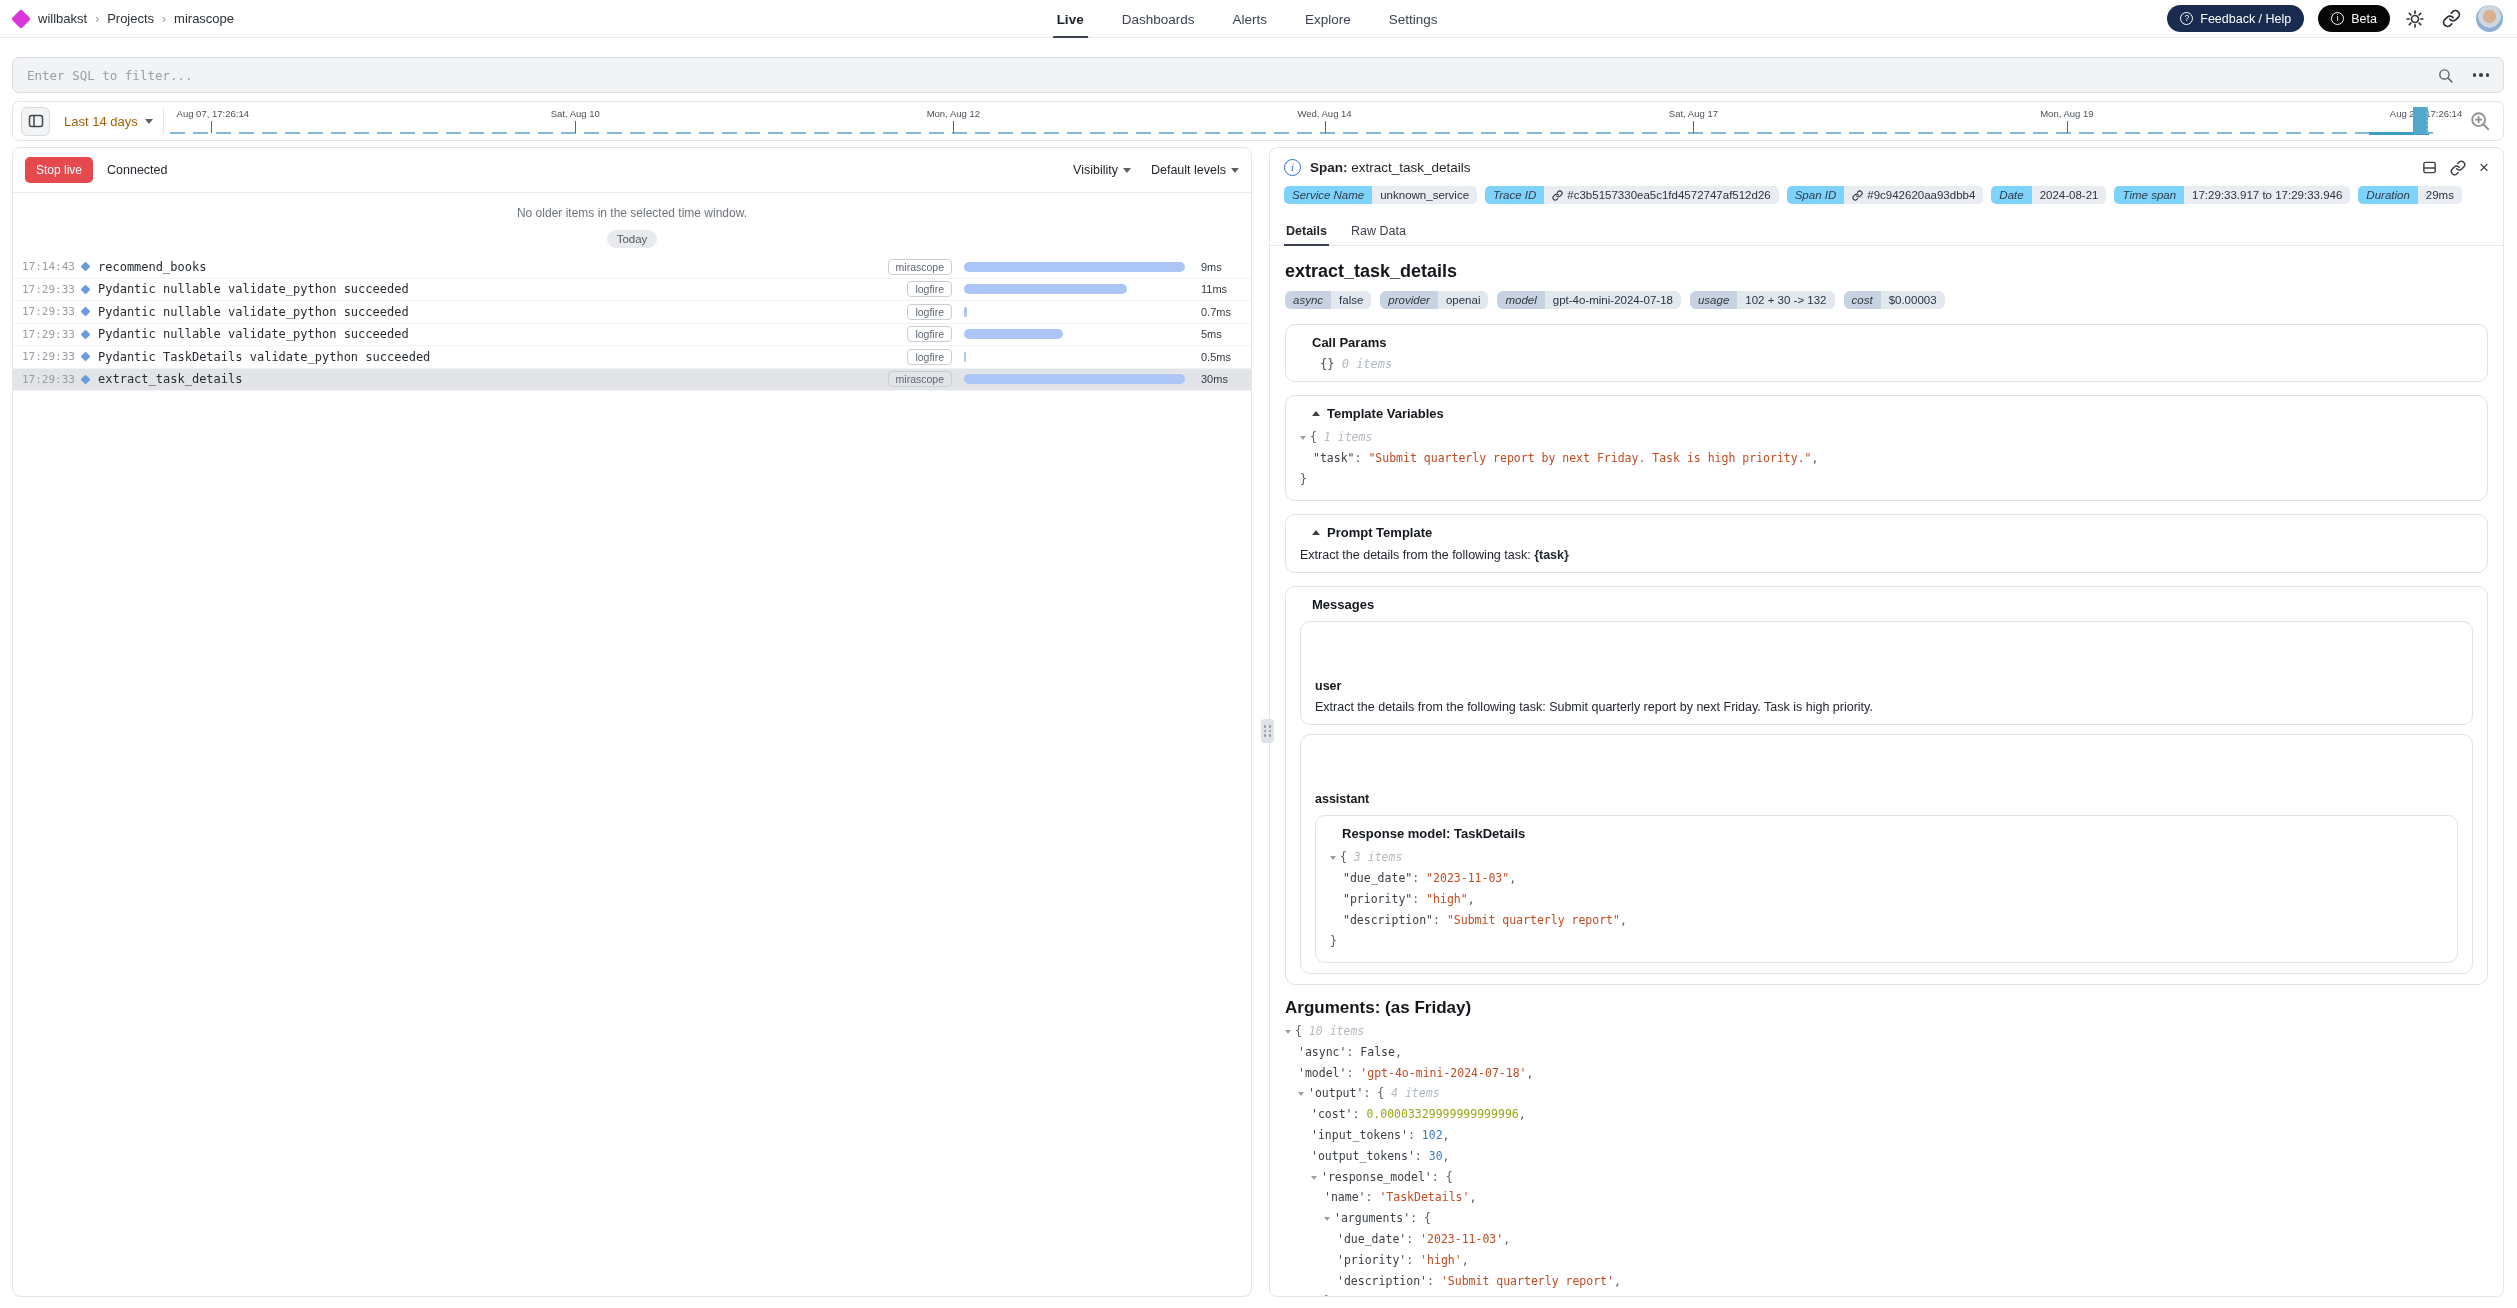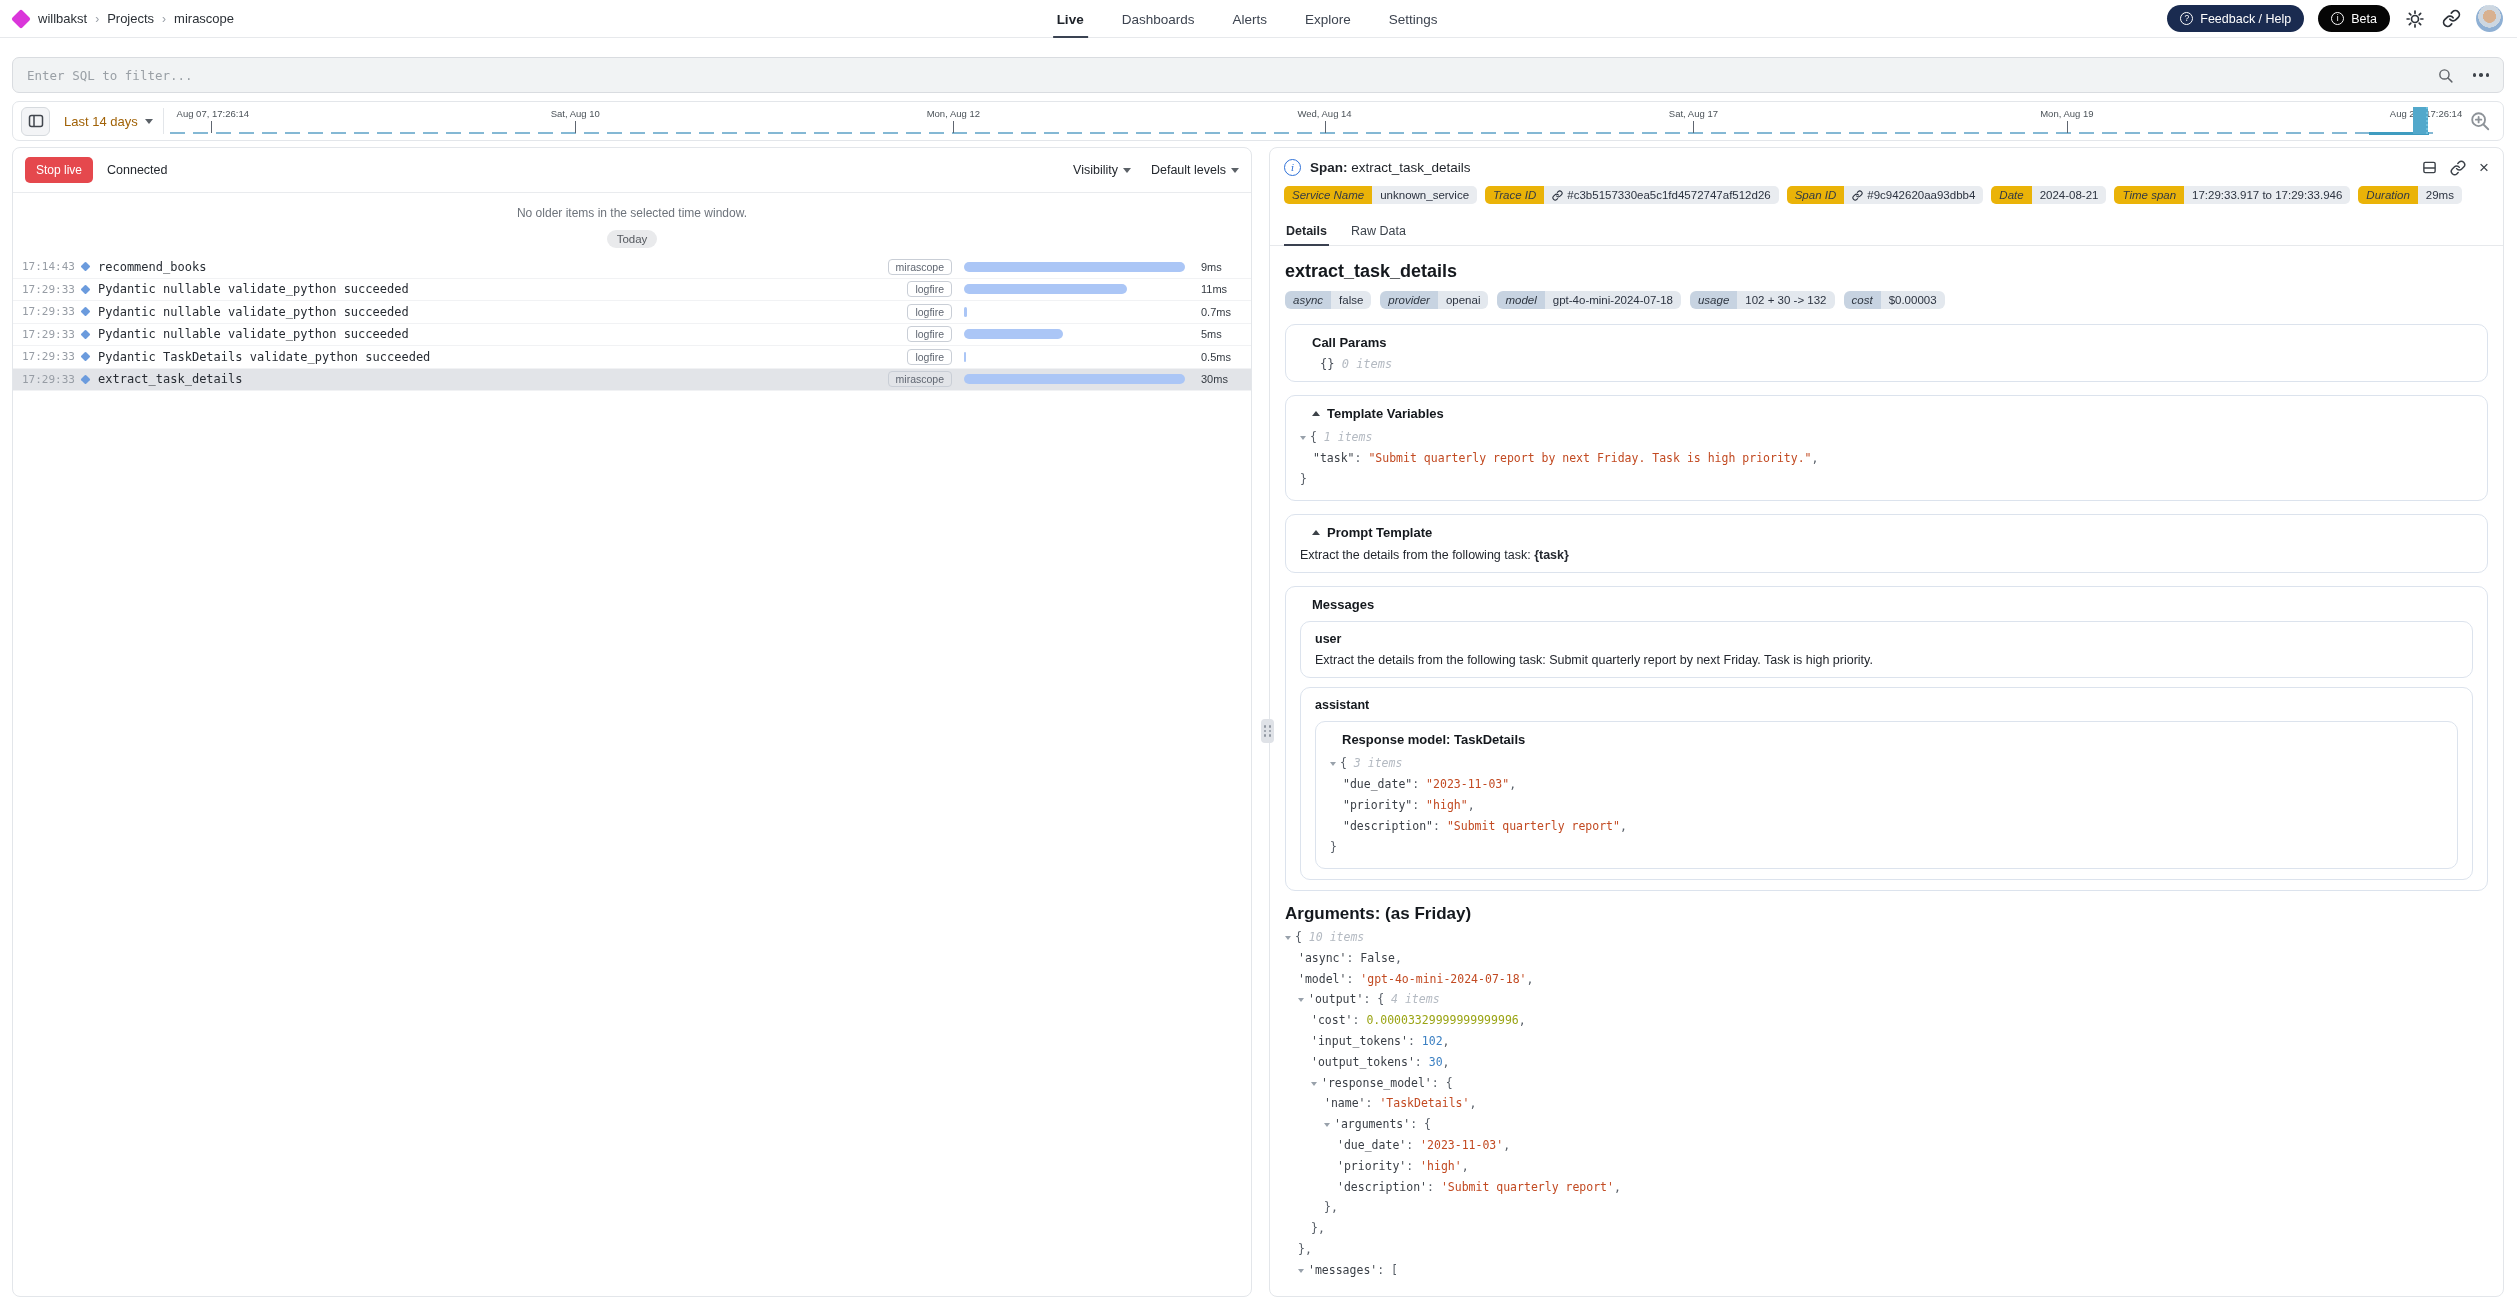--- a/index.html
+++ b/index.html
@@ -103,21 +103,21 @@
   .info-ic { width:17px; height:17px; border:1.6px solid #2e71d8; color:#2e71d8; border-radius:50%;
     display:flex; align-items:center; justify-content:center; font-size:10px; font-style:italic;
     font-family:"DejaVu Serif",serif; flex:none; }
   .sp-title { font-size:13.5px; color:#1d2127; }
   .sp-title b { font-weight:bold; }
   .sp-head-icons { margin-left:auto; display:flex; align-items:center; gap:13px; color:#3c4249; }
   .sp-head-icons .hic { cursor:pointer; display:flex; align-items:center; }
   .x-ic { font-size:17px; line-height:1; color:#3c4249; }
   .meta-row { display:flex; flex-wrap:wrap; gap:8px; padding:2px 14px 10px; }
   .mchip { display:flex; align-items:stretch; border-radius:5px; overflow:hidden; font-size:11.5px; }
-  .mchip .ml { background:#eab308; color:#333a44; font-style:italic; padding:3px 8px; display:flex; align-items:center; gap:4px; }
+  .mchip .ml { background:#7dd3fc; color:#333a44; font-style:italic; padding:3px 8px; display:flex; align-items:center; gap:4px; }
   .mchip .mv { background:#e9ecf0; color:#2c3340; padding:3px 8px; display:flex; align-items:center; gap:4px; }
   .sp-tabs { display:flex; gap:20px; padding:4px 14px 0; border-bottom:1px solid #e7e9ec; }
   .sp-tab { font-size:12.5px; color:#3c434c; padding:6px 2px 7px; cursor:pointer; position:relative; }
   .sp-tab.active { font-weight:bold; color:#22262c; }
   .sp-tab.active:after { content:""; position:absolute; left:0; right:0; bottom:-1px; height:2px; background:#3a4150; }
   .sp-content { padding:13px 15px 0; overflow:hidden; flex:1; }
   .sp-h1 { font-size:18px; font-weight:bold; color:#14181d; margin:2px 0 9px; }
   .badge-row { display:flex; gap:9px; margin-bottom:15px; flex-wrap:wrap; }
   .badge { display:flex; border-radius:6px; overflow:hidden; font-size:11.5px; }
   .badge .bl { background:#c7d3e1; color:#2f3742; font-style:italic; padding:3px 8px; }
@@ -135,21 +135,21 @@
   .tk-k { color:#3a3f46; }
   .tk-p { color:#565d66; }
   .tk-s { color:#c24a22; }
   .tk-n { color:#3a7fc2; }
   .tk-ng { color:#9aa414; }
   .tk-b { color:#3a3f46; }
   .tk-m { color:#b4bac2; font-style:italic; }
   .prompt-body { margin-top:8px; font-size:12.5px; color:#23272e; }
   .prompt-body b { font-weight:bold; }
   .msg-card { border:1px solid #dce3ed; border-radius:10px; padding:10px 14px; margin-top:9px; }
-  .role { font-size:12.5px; font-weight:bold; color:#15191e; }
+  .role { font-size:12.5px; font-weight:bold; color:#15191e;margin-top:47px; }
   .msg-text { margin-top:7px; font-size:12.5px; color:#23272e; }
   .args-title { font-size:17px; font-weight:bold; color:#14181d; margin:3px 0 2px; }
   .args-json { margin-top:3px; }
   .args-json .jline { line-height:20.8px; }
 </style>
 </head>
 <body>
 
 <div class="topnav">
   <div class="brand">

